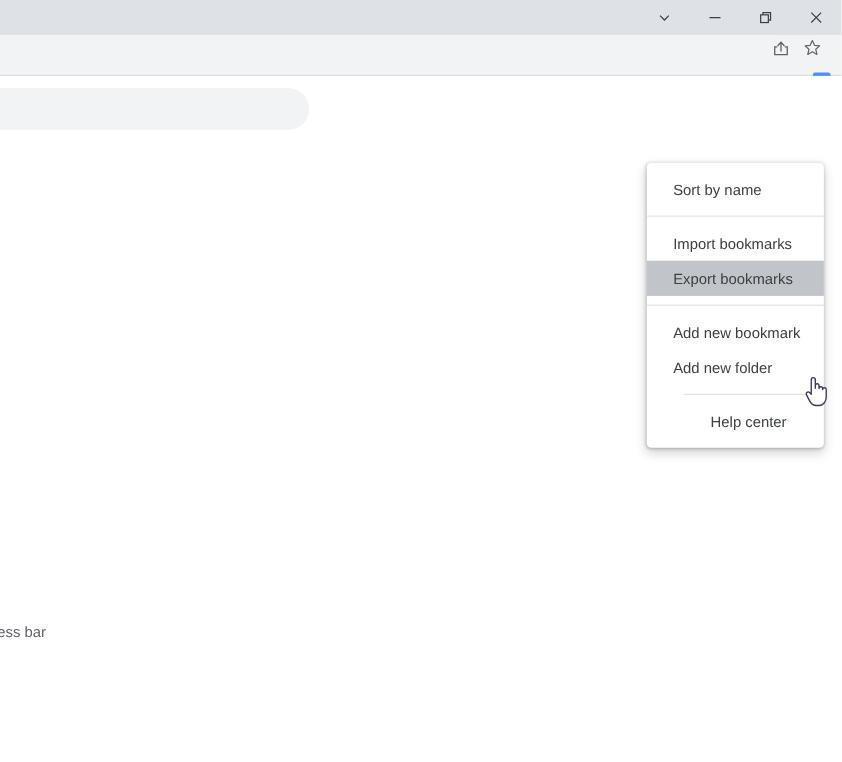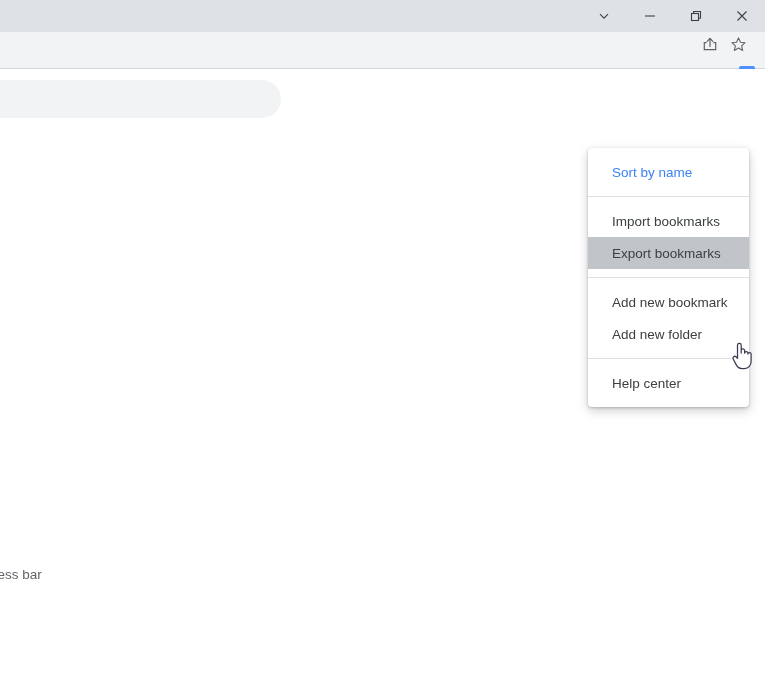--- a/index.html
+++ b/index.html
@@ -124,32 +124,32 @@
     width: 161px;
     background: #ffffff;
     border-radius: 4px;
     box-shadow: 0 1px 3px rgba(0,0,0,0.22), 0 4px 11px rgba(0,0,0,0.18);
     padding: 8px 0;
     box-sizing: border-box;
   }
   .menu-group + .menu-group { border-top: 1px solid #e0e0e0; }
   .menu-group { padding: 8px 0; }
   .menu-group:first-child { padding-top: 0; }
-  .menu-group:last-child { padding-bottom: 0; }
+  .menu-group:last-child { padding-bottom: 0; margin-left: 34px; }
   .menu-item {
     height: 32px;
     display: flex;
     align-items: center;
     padding: 0 0 0 24px;
     font-size: 13.5px;
     color: #3c4043;
     white-space: nowrap;
     box-sizing: border-box;
   }
-  .menu-item.disabled { color: #3b82f6; }
+  .menu-item.disabled { color: #404040; }
   .menu-item.highlighted { background: #c1c5c9; }
 
   
   .cursor {
     position: absolute;
     left: 729px; top: 272px;
     width: 24px; height: 30px;
     pointer-events: none;
   }
 </style>

